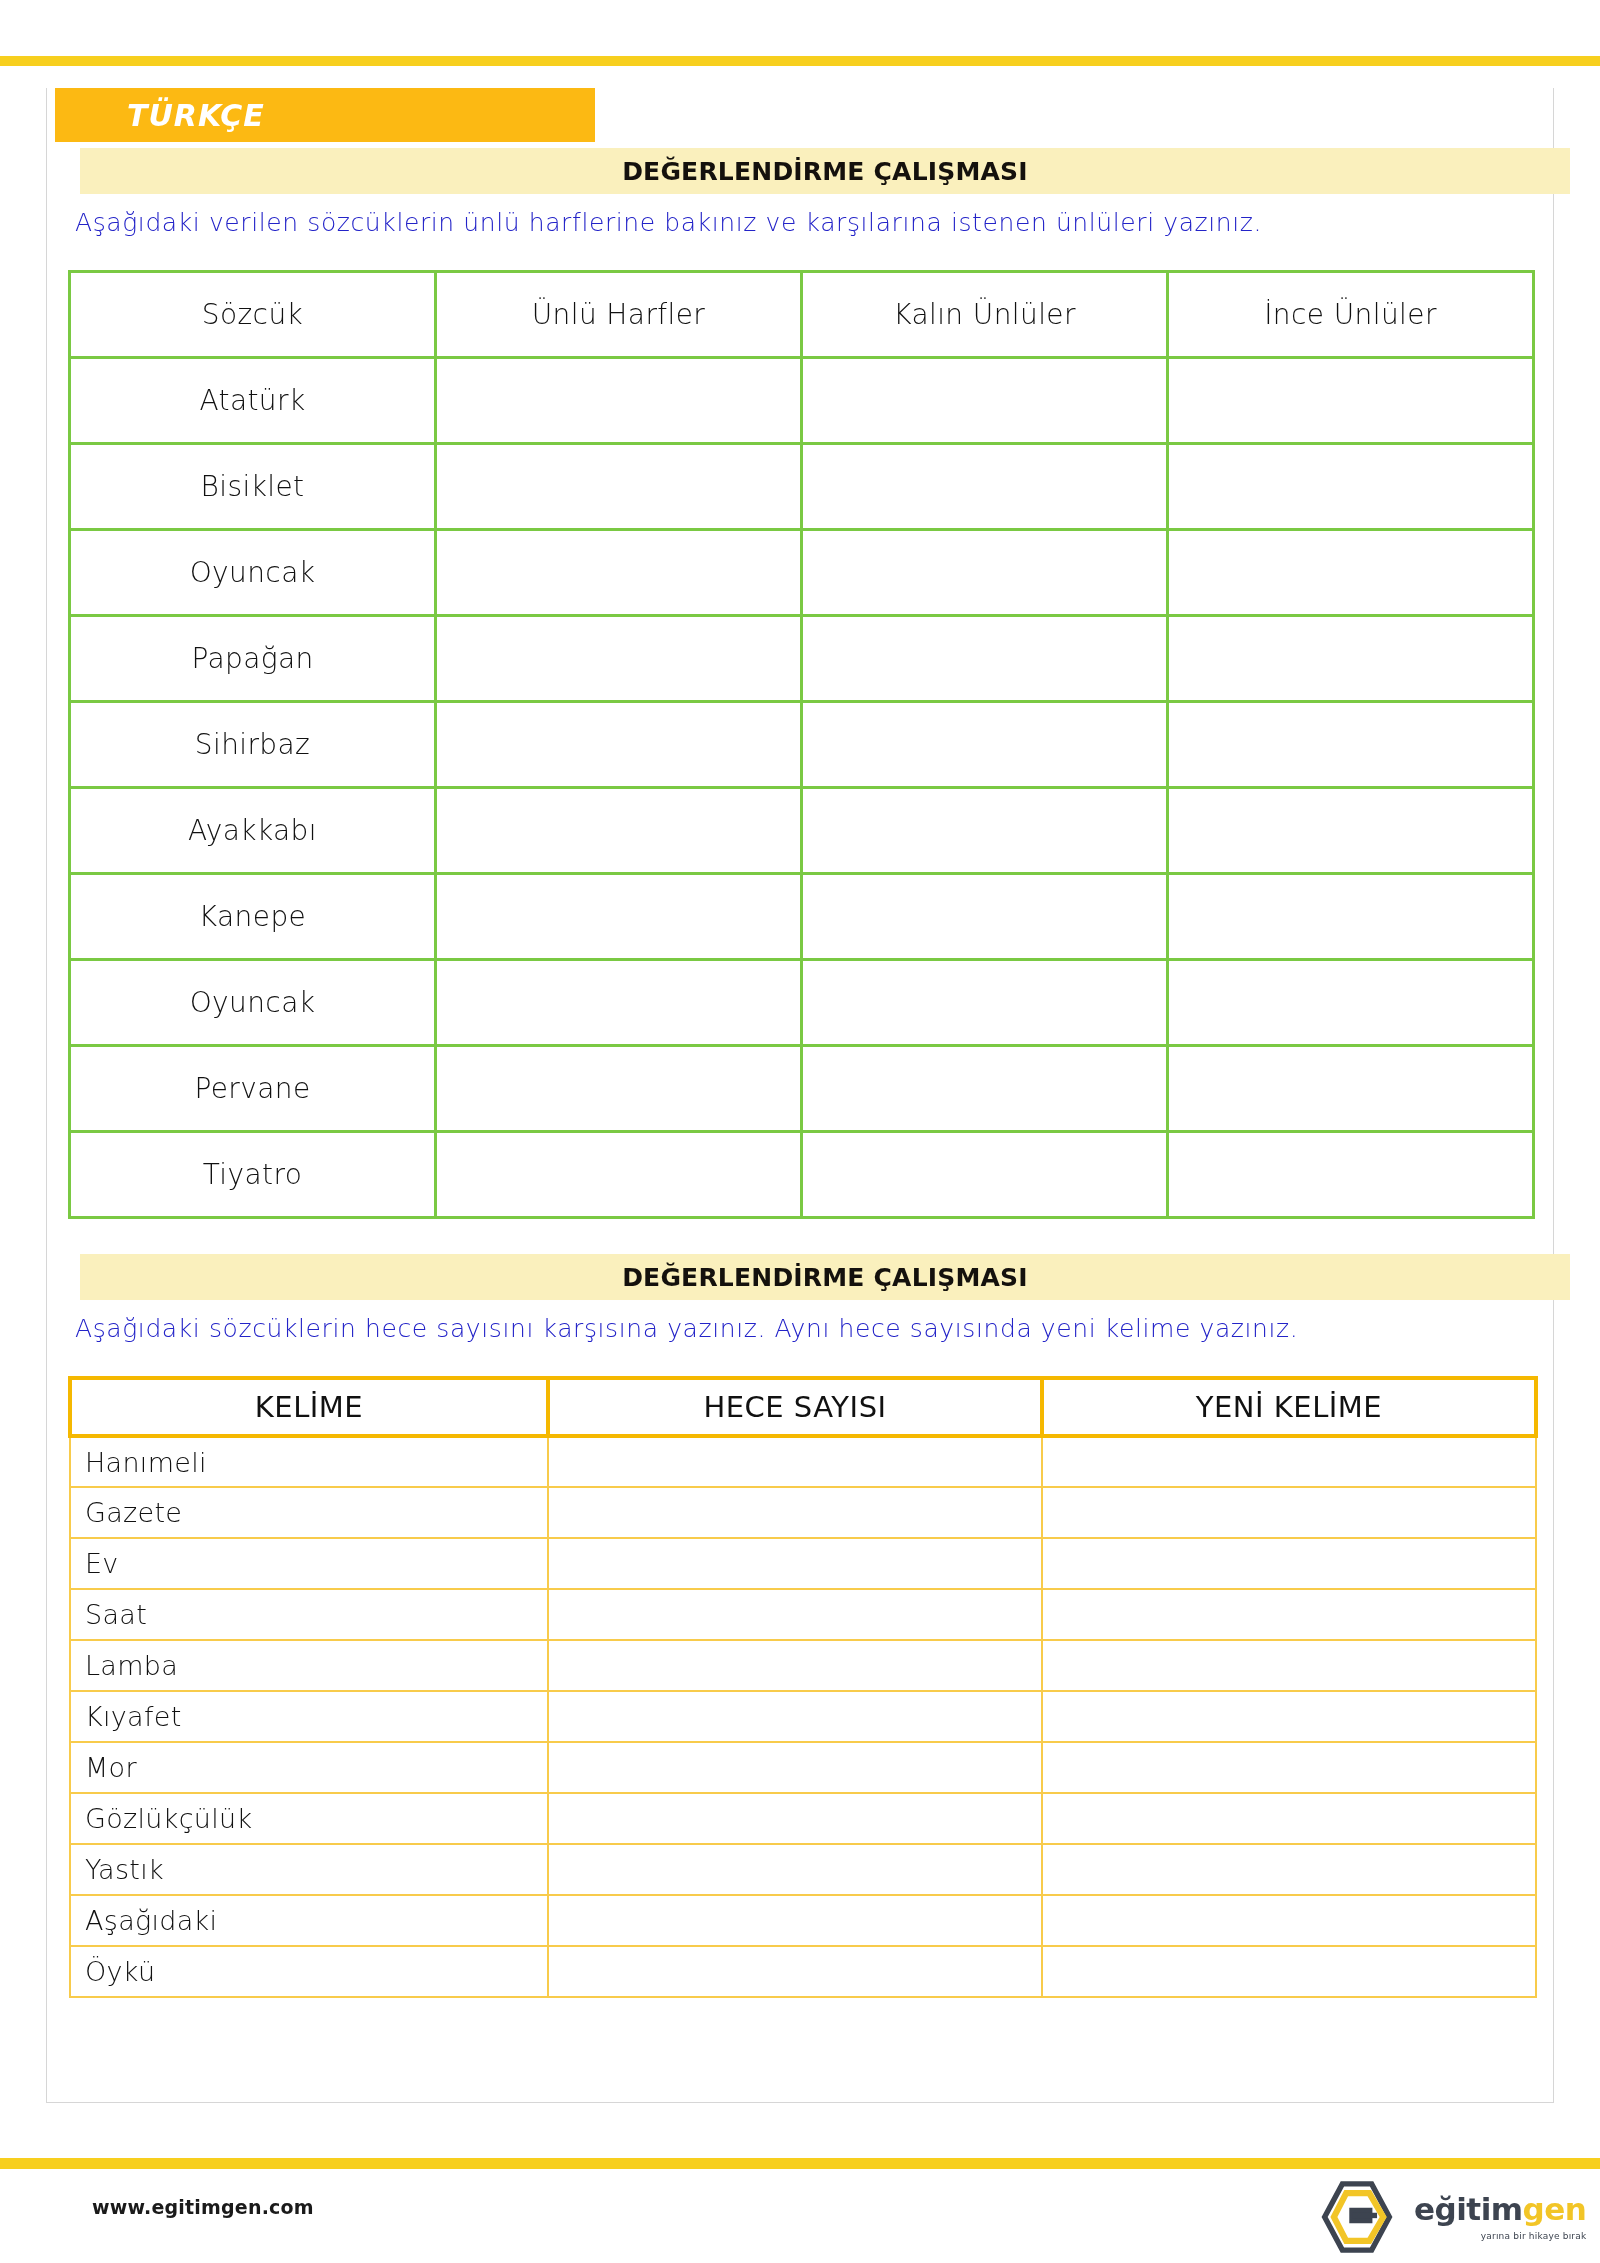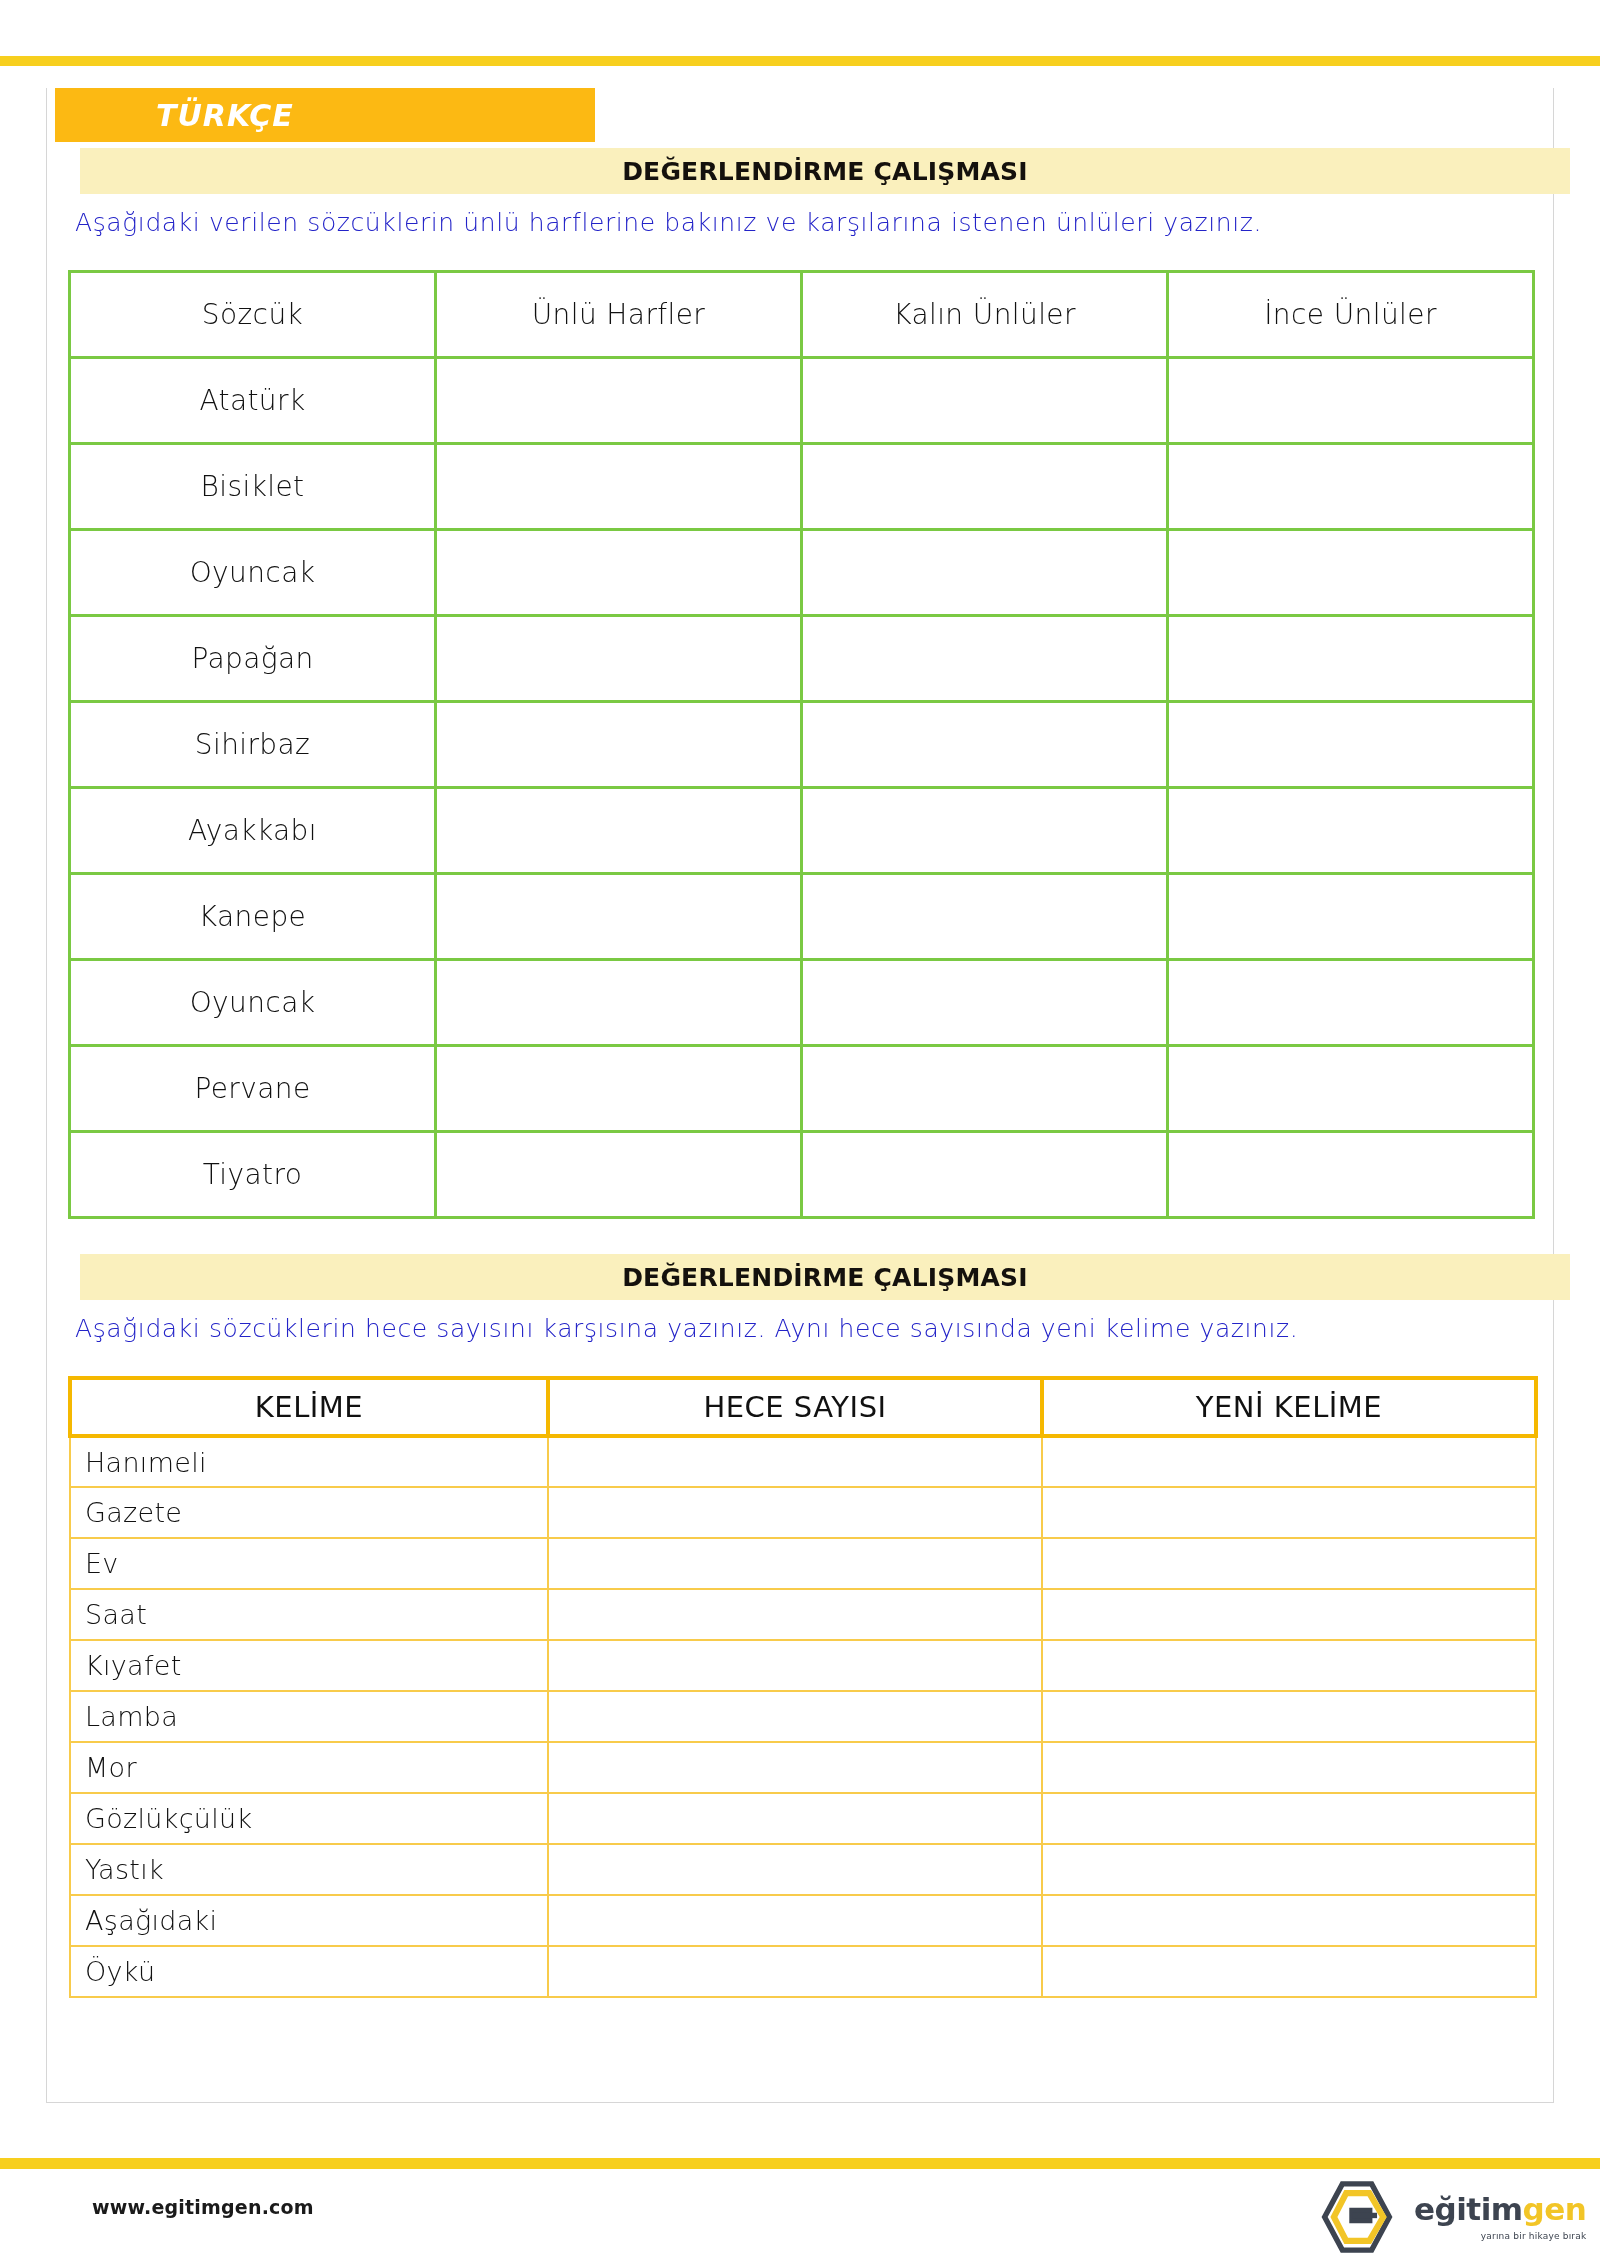--- a/index.html
+++ b/index.html
@@ -50,21 +50,21 @@
   
   .subject-tab {
     position: absolute;
     left: 55px;
     top: 88px;
     width: 540px;
     height: 54px;
     background: #fcb913;
     display: flex;
     align-items: center;
-    padding-left: 101px;
+    padding-left: 72px;
   }
   .subject-tab .subject-text {
     color: #ffffff;
     font-family: "DejaVu Sans", sans-serif;
     font-weight: bold;
     font-style: italic;
     font-size: 30px;
     letter-spacing: 1px;
   }
 
@@ -328,26 +328,26 @@
         <td>Ev</td>
         <td></td>
         <td></td>
       </tr>
       <tr>
         <td>Saat</td>
         <td></td>
         <td></td>
       </tr>
       <tr>
+        <td>Lamba</td>
+        <td></td>
+        <td></td>
+      </tr>
+      <tr>
         <td>Kıyafet</td>
-        <td></td>
-        <td></td>
-      </tr>
-      <tr>
-        <td>Lamba</td>
         <td></td>
         <td></td>
       </tr>
       <tr>
         <td>Mor</td>
         <td></td>
         <td></td>
       </tr>
       <tr>
         <td>Gözlükçülük</td>

